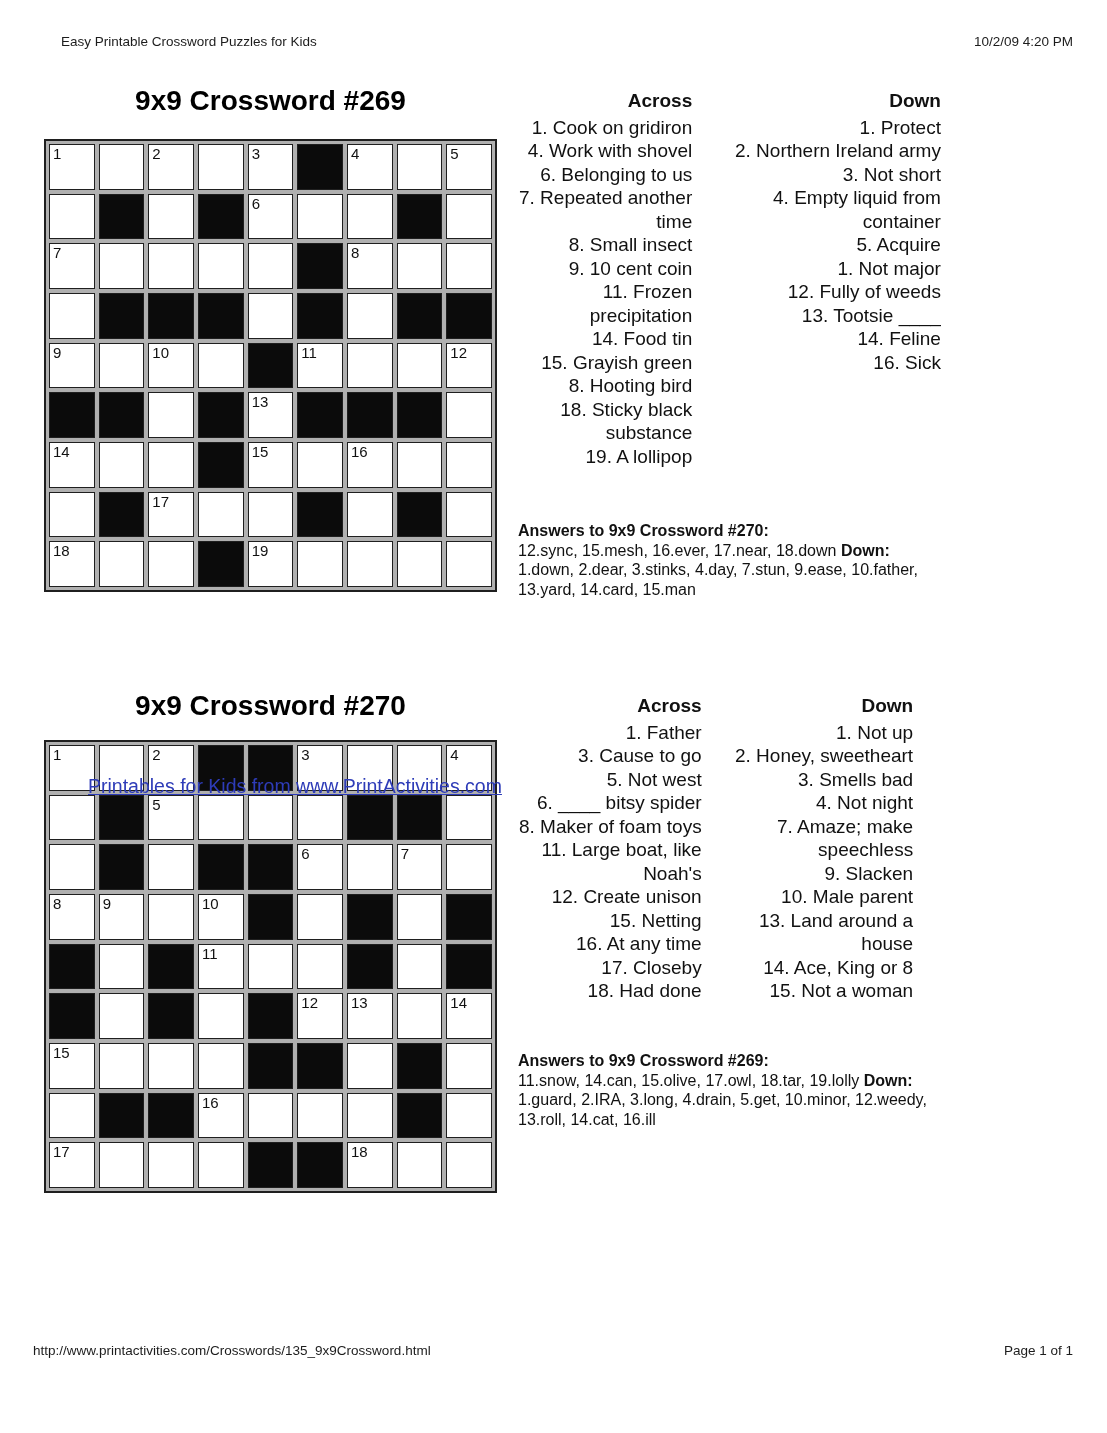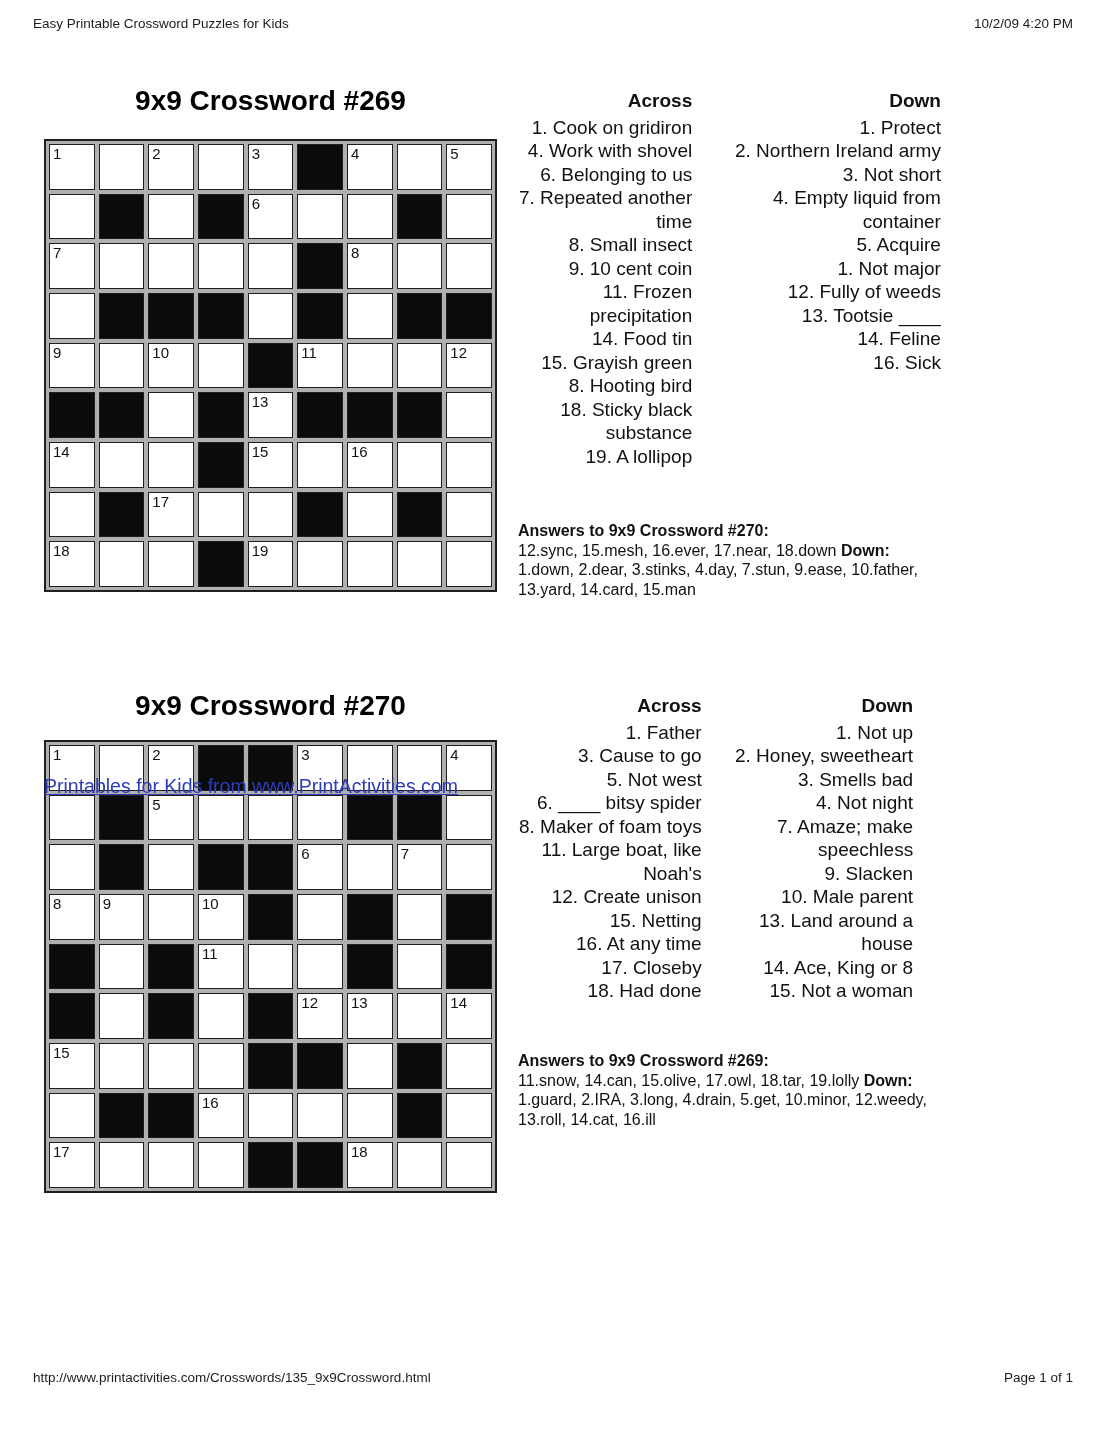--- a/index.html
+++ b/index.html
@@ -16,22 +16,22 @@
   
   .meta-bar {
     position: absolute;
     left: 33px;
     right: 34px;
     display: flex;
     justify-content: space-between;
     font-size: 13.5px;
     color: #1c1c1c;
   }
-  .meta-bar.top { top: 16px; }
-  .meta-bar.bottom { top: 1343px; margin-top: 27px; }
+  .meta-bar.top { top: 34px; margin-left: 28px; }
+  .meta-bar.bottom { top: 1343px; }
 
   
   .puzzle-title {
     position: absolute;
     left: 44px;
     width: 453px;
     margin: 0;
     text-align: center;
     font-size: 28px;
     font-weight: bold;
@@ -103,20 +103,21 @@
   
   .kids-link {
     position: absolute;
     left: 44px;
     top: 775px;
     font-size: 19.5px;
     color: #2e3cb8;
     text-decoration: underline;
     white-space: nowrap;
     cursor: pointer;
+    padding-left: 44px;
   }
 </style>
 </head>
 <body>
 
 <div class="page">
 
   <div class="meta-bar top">
     <span>Easy Printable Crossword Puzzles for Kids</span>
     <span>10/2/09 4:20 PM</span>

